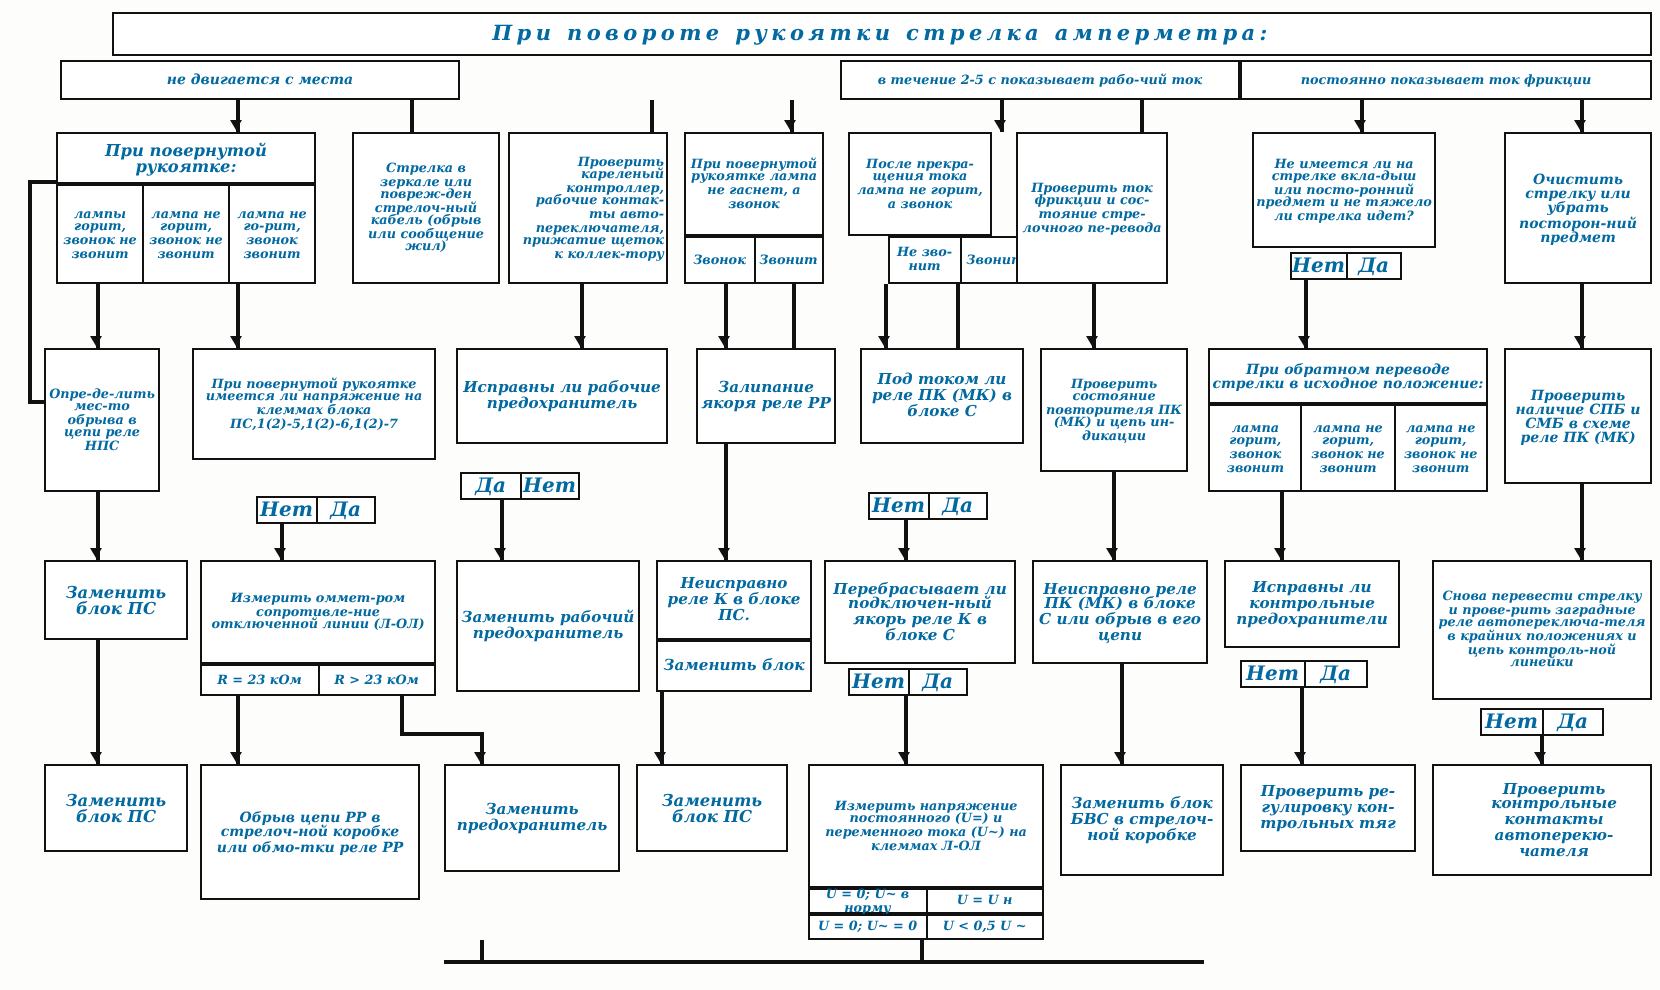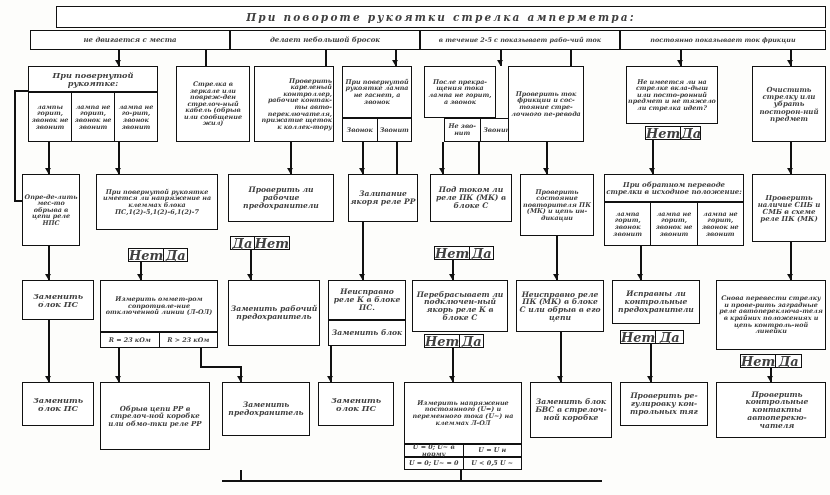--- a/index.html
+++ b/index.html
@@ -1,50 +1,49 @@
 <!DOCTYPE html>
 <html><head>
 <meta charset="utf-8">
 <style>
   html,body{margin:0;padding:0;background:#ffffff;}
   #page{position:relative;width:830px;height:495px;background:#fdfdfb;
-        font-family:"DejaVu Serif",serif;color:#404040;overflow:hidden;}
+        font-family:"DejaVu Serif",serif;color:#0369a1;overflow:hidden;}
   .box{position:absolute;border:1.6px solid #111;background:#fff;box-sizing:border-box;
        display:flex;align-items:center;justify-content:center;text-align:center;
        font-style:italic;font-weight:bold;line-height:1.02;padding:1px;}
   .tiny{font-size:6.4px;}
   .s7{font-size:7px;}
   .s75{font-size:7.6px;}
   .s8{font-size:8.2px;}
   .title{position:absolute;border:1.8px solid #111;background:#fff;box-sizing:border-box;
          display:flex;align-items:center;justify-content:center;font-style:italic;font-weight:bold;
          letter-spacing:2.2px;font-size:10.5px;}
   .ln{position:absolute;background:#111;}
   .hl{height:1.5px;}
   .vl{width:1.5px;}
   .yn{position:absolute;border:1.4px solid #111;box-sizing:border-box;display:flex;
-      font-style:italic;font-weight:bold;font-size:13px;background:#fff;}
+      font-style:italic;font-weight:bold;font-size:10px;background:#fff;}
   .yn>div{flex:1;display:flex;align-items:center;justify-content:center;}
   .yn>div+div{border-left:1.4px solid #111;}
   .split{position:absolute;border:1.4px solid #111;box-sizing:border-box;display:flex;background:#fff;}
   .split>div{flex:1;display:flex;align-items:center;justify-content:center;text-align:center;
              font-style:italic;font-weight:bold;font-size:6.4px;line-height:1.03;padding:1px;}
   .split>div+div{border-left:1.4px solid #111;}
   .arrow{position:absolute;width:0;height:0;border-left:3.2px solid transparent;
          border-right:3.2px solid transparent;border-top:5px solid #111;}
 </style>
 </head>
 <body>
 
 <div id="page">
 
   <div class="title" style="left:56px;top:6px;width:770px;height:22px;">При повороте рукоятки стрелка амперметра:</div>
 
   <div class="box s7" style="left:30px;top:30px;width:200px;height:20px;">не двигается с места</div>
-  <div class="box s7" style="left:230px;top:30px;width:190px;height:20px;">делает небольшой бросок</div>
   <div class="box tiny" style="left:420px;top:30px;width:200px;height:20px;">в течение 2-5 с показывает рабо-чий ток</div>
   <div class="box tiny" style="left:620px;top:30px;width:206px;height:20px;">постоянно показывает ток фрикции</div>
 
   <div class="ln vl" style="left:118px;top:50px;height:16px;"></div>
   <div class="ln vl" style="left:205px;top:50px;height:16px;"></div>
   <div class="ln vl" style="left:325px;top:50px;height:16px;"></div>
   <div class="ln vl" style="left:395px;top:50px;height:16px;"></div>
   <div class="ln vl" style="left:500px;top:50px;height:16px;"></div>
   <div class="ln vl" style="left:570px;top:50px;height:16px;"></div>
   <div class="ln vl" style="left:680px;top:50px;height:16px;"></div>
@@ -107,21 +106,21 @@
   <div class="arrow" style="left:787px;top:168px;"></div>
 
   <div class="box tiny" style="left:22px;top:174px;width:58px;height:72px;">Опре-де-лить мес-то обрыва в цепи реле НПС</div>
 
   <div class="box tiny" style="left:96px;top:174px;width:122px;height:56px;">При повернутой рукоятке имеется ли напряжение на клеммах блока ПС,1(2)-5,1(2)-6,1(2)-7</div>
   <div class="yn" style="left:128px;top:248px;width:60px;height:14px;">
     <div>Нет</div>
     <div>Да</div>
   </div>
 
-  <div class="box s75" style="left:228px;top:174px;width:106px;height:48px;">Проверить ли рабочие предохранители</div>
+  <div class="box s75" style="left:228px;top:174px;width:106px;height:48px;">Исправны ли рабочие предохранитель</div>
   <div class="yn" style="left:230px;top:236px;width:60px;height:14px;">
     <div>Да</div>
     <div>Нет</div>
   </div>
 
   <div class="box s75" style="left:348px;top:174px;width:70px;height:48px;">Залипание якоря реле РР</div>
 
   <div class="box s75" style="left:430px;top:174px;width:82px;height:48px;">Под током ли реле ПК (МК) в блоке С</div>
   <div class="yn" style="left:434px;top:246px;width:60px;height:14px;">
     <div>Нет</div>

